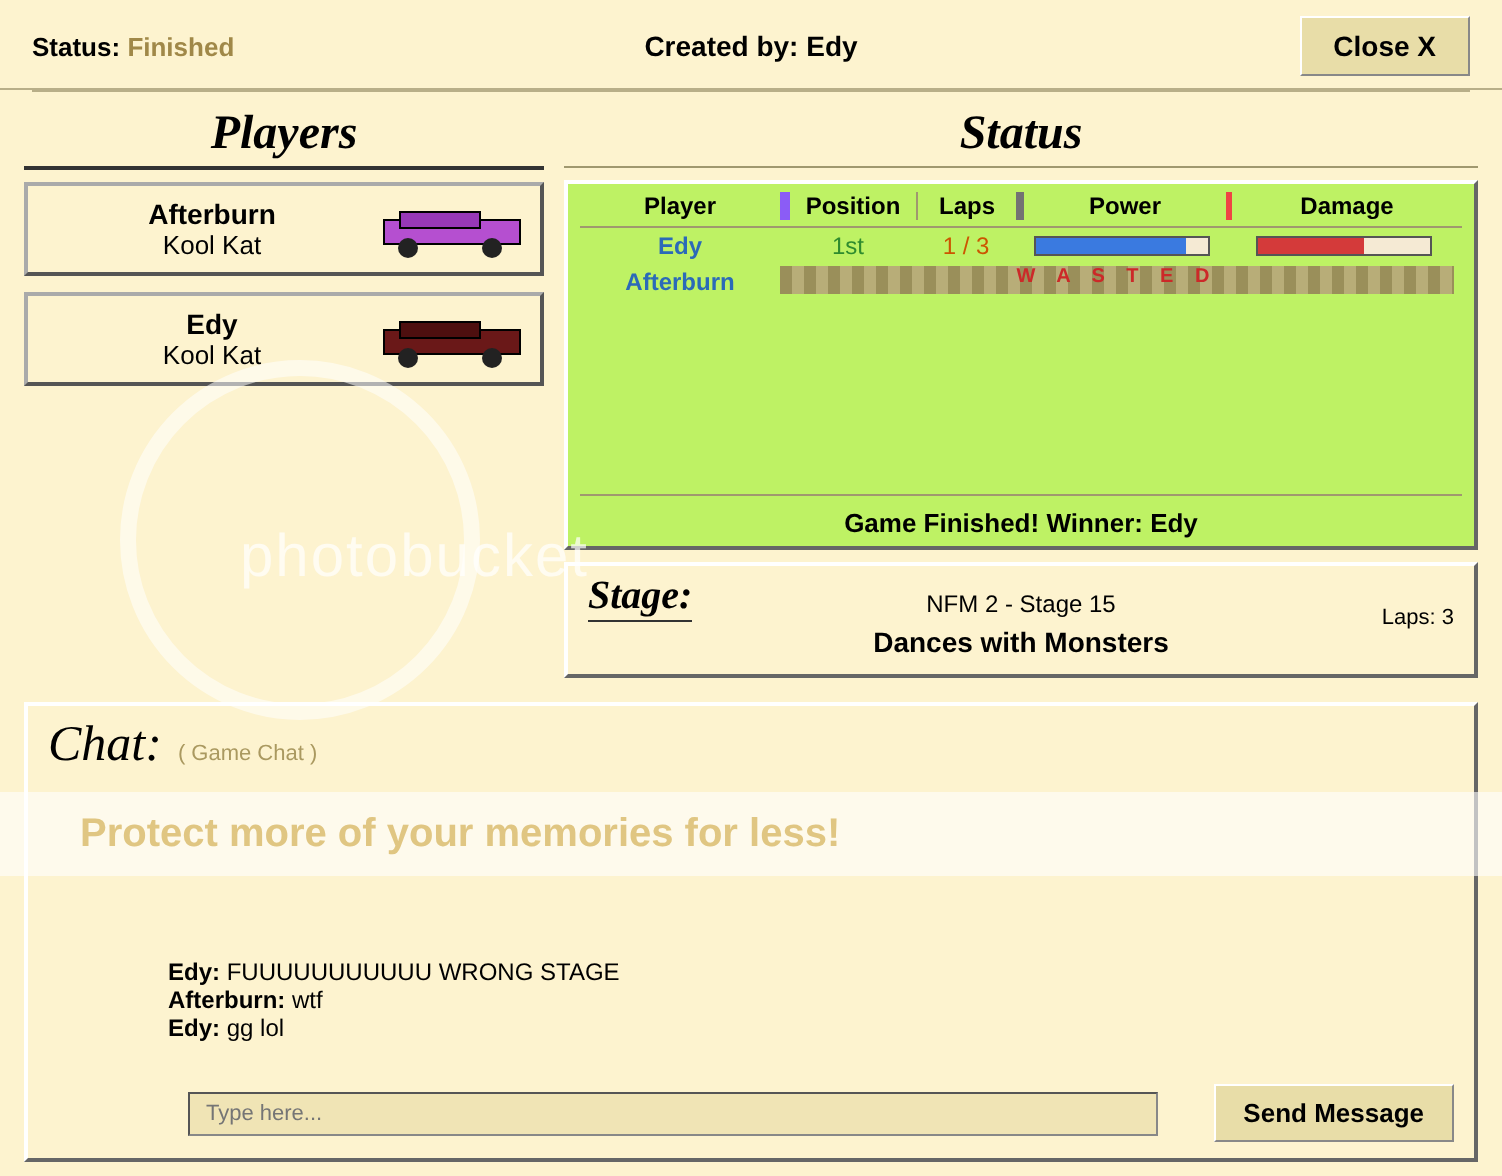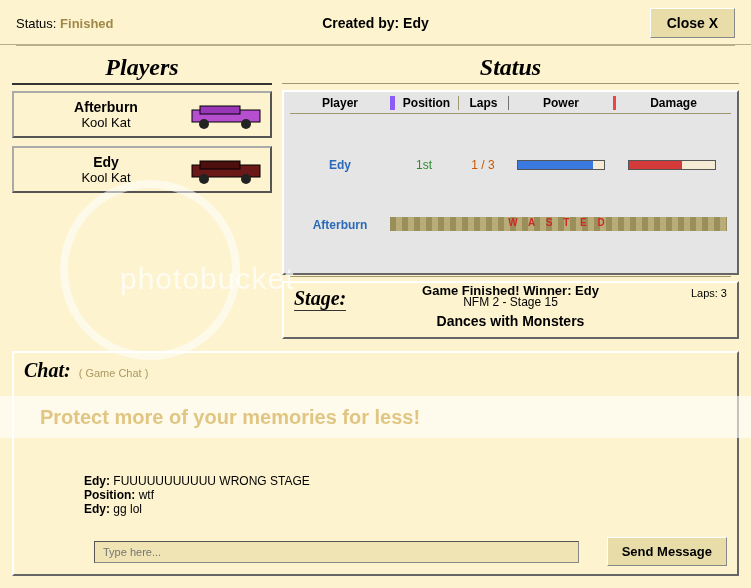--- a/index.html
+++ b/index.html
@@ -1,62 +1,62 @@
 <!DOCTYPE html>
 <html><head>
 <meta charset="utf-8">
 <style>
 * { box-sizing: border-box; margin: 0; padding: 0; }
 body { font-family: Verdana, Arial, sans-serif; background: #fdf3cf; width: 751px; height: 588px; position: relative; }
 .header { display: flex; align-items: center; padding: 8px 16px 6px; border-bottom: 1px solid #b8ae88; }
 .status-left { font-size: 13px; }
-.status-label { font-weight: normal; margin-top: 11px; }
+.status-label { font-weight: bold; margin-top: 11px; }
 .status-val { color: #a08848; font-weight: bold; }
 .created { position: absolute; left: 50%; transform: translateX(-50%); font-size: 14px; font-weight: bold; }
 .close-btn { margin-left: auto; background: #e8dda8; border: 1px solid #888; border-top-color: #fff; border-left-color: #fff; padding: 6px 16px; font-weight: bold; font-size: 14px; cursor: pointer; }
 .sep { height: 1px; background: #b8ae88; margin: 0 16px; }
 .main { display: flex; padding: 8px 12px; gap: 10px; }
 .players-col { width: 260px; }
 .section-title { font-family: 'Brush Script MT', cursive; font-size: 24px; font-weight: bold; font-style: italic; text-align: center; border-bottom: 2px solid #333; margin-bottom: 6px; padding-bottom: 2px; }
 .section-title.status-title { border-bottom: 1px solid #a0986f; }
 .player-card { border: 2px solid #555; border-top-color: #aaa; border-left-color: #aaa; display: flex; align-items: center; padding: 6px 8px; margin-bottom: 8px; }
 .player-info { flex: 1; text-align: center; }
 .player-name { font-weight: bold; font-size: 14px; }
 .player-sub { font-size: 13px; }
 .car { width: 72px; height: 30px; }
 .status-col { flex: 1; }
-.status-box { border: 2px solid #666; border-top-color: #fff; border-left-color: #fff; padding: 4px 6px; background: #e5e5e5; height: 185px; display: flex; flex-direction: column; gap: 42px; }
+.status-box { border: 2px solid #666; border-top-color: #fff; border-left-color: #fff; padding: 4px 6px; background: #bef264; height: 185px; display: flex; flex-direction: column; }
 .thead { display: flex; font-weight: bold; font-size: 12px; border-bottom: 1px solid #a0986f; padding-bottom: 3px; }
 .c-player { width: 100px; text-align: center; }
 .c-pos { width: 68px; text-align: center; border-left: 5px solid #8b5cf6; }
 .c-laps { width: 50px; text-align: center; border-left: 1px solid #a0986f; }
-.c-power { width: 105px; text-align: center; border-left: 1px solid #737373; }
+.c-power { width: 105px; text-align: center; border-left: 4px solid #737373; }
 .c-damage { flex: 1; text-align: center; border-left: 3px solid #ef4444; }
 .trow { display: flex; font-size: 12px; align-items: center; min-height: 18px; }
 .trow .c-player { color: #2b6ab8; font-weight: bold; }
 .trow .c-pos { color: #2e8b2e; border-left: none; }
 .trow .c-laps { color: #cc5500; border-left: none; }
 .trow .c-power { border-left: none; display: flex; justify-content: center; }
 .trow .c-damage { border-left: none; display: flex; justify-content: center; }
 .bar { width: 88px; height: 10px; border: 1px solid #555; background: #f5ead4; position: relative; }
 .bar-fill { height: 100%; }
 .bar-blue { background: #3a7ae0; }
 .bar-red { background: #d43a3a; }
 .wasted-row { position: relative; }
 .wasted-bg { position: absolute; left: 100px; right: 4px; top: 1px; height: 14px; background: repeating-linear-gradient(90deg, #9a8f5a 0 6px, #b8ad78 6px 12px); display: flex; justify-content: center; }
 .wasted-text { color: #cc2929; font-size: 10px; letter-spacing: 4px; font-weight: bold; }
 .finished-line { border-top: 1px solid #a0986f; margin-top: auto; padding-top: 6px; font-weight: bold; font-size: 13px; text-align: center; }
 .stage-box { border: 2px solid #666; border-top-color: #fff; border-left-color: #fff; padding: 4px 10px 8px; margin-top: 6px; position: relative; }
 .stage-label { font-family: 'Brush Script MT', cursive; font-style: italic; font-weight: bold; font-size: 20px; border-bottom: 1px solid #333; display: inline-block; }
 .stage-info { text-align: center; font-size: 12px; margin-top: -16px; }
 .stage-name { font-weight: bold; font-size: 14px; text-align: center; margin-top: 4px; }
-.laps-info { position: absolute; right: 10px; top: 4px; font-size: 11px; }
+.laps-info { position: absolute; right: 10px; top: 20px; font-size: 11px; }
 .chat-section { margin: 4px 12px; border: 2px solid #666; border-top-color: #fff; border-left-color: #fff; padding: 6px 10px 8px; }
 .chat-header { display: flex; align-items: baseline; gap: 8px; margin-bottom: 4px; }
-.chat-title { font-family: 'Brush Script MT', cursive; font-style: italic; font-weight: bold; font-size: 20px; }
+.chat-title { font-family: 'Brush Script MT', cursive; font-style: italic; font-weight: normal; font-size: 25px; }
 .chat-sub { font-size: 11px; color: #aa9960; }
 .chat-messages { min-height: 145px; padding-top: 88px; padding-left: 60px; font-size: 12px; }
 .chat-line .sender { font-weight: bold; }
 .chat-input-row { display: flex; gap: 28px; align-items: center; margin-top: 6px; padding-left: 70px; }
 .chat-input { flex: 1; border: 1px solid #888; border-top-color: #555; border-left-color: #555; background: #f0e4b5; padding: 4px 8px; font-size: 11px; color: #777; }
 .send-btn { background: #e8dda8; border: 1px solid #888; border-top-color: #fff; border-left-color: #fff; padding: 6px 14px; font-weight: bold; font-size: 13px; cursor: pointer; }
 .watermark-circle { position: absolute; left: 60px; top: 180px; width: 180px; height: 180px; border: 8px solid rgba(255,255,255,0.55); border-radius: 50%; pointer-events: none; }
 .watermark-text { position: absolute; left: 120px; top: 262px; font-size: 30px; color: rgba(255,255,255,0.7); font-family: Arial; letter-spacing: 1px; pointer-events: none; }
 .watermark-band { position: absolute; left: 0; right: 0; top: 396px; height: 42px; background: rgba(255,255,255,0.6); color: #e0c682; font-size: 20px; font-weight: bold; display: flex; align-items: center; padding-left: 40px; pointer-events: none; }
 </style>
@@ -147,21 +147,21 @@
   </div>
 </div>
 
 <div class="chat-section">
   <div class="chat-header">
     <span class="chat-title">Chat:</span>
     <span class="chat-sub">( Game Chat )</span>
   </div>
   <div class="chat-messages">
     <div class="chat-line"><span class="sender">Edy:</span><span> FUUUUUUUUUUU WRONG STAGE</span></div>
-    <div class="chat-line"><span class="sender">Position:</span><span> wtf</span></div>
+    <div class="chat-line"><span class="sender">Afterburn:</span><span> wtf</span></div>
     <div class="chat-line"><span class="sender">Edy:</span><span> gg lol</span></div>
   </div>
   <div class="chat-input-row">
     <input class="chat-input" placeholder="Type here..." style="">
     <button class="send-btn">Send Message</button>
   </div>
 </div>
 
 <div class="watermark-circle"></div>
 <div class="watermark-text">photobucket</div>

